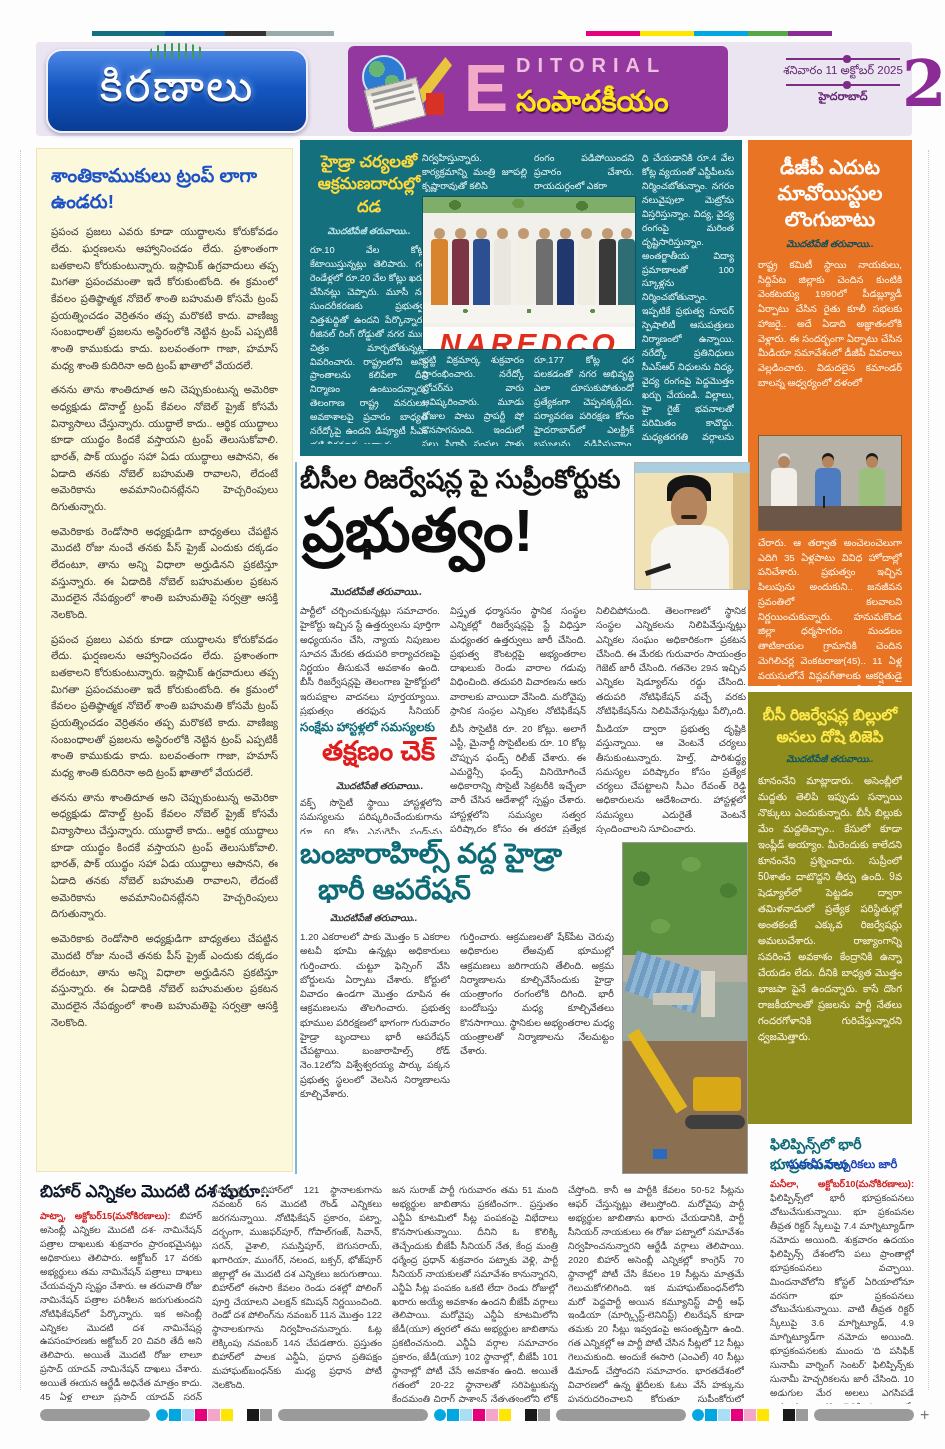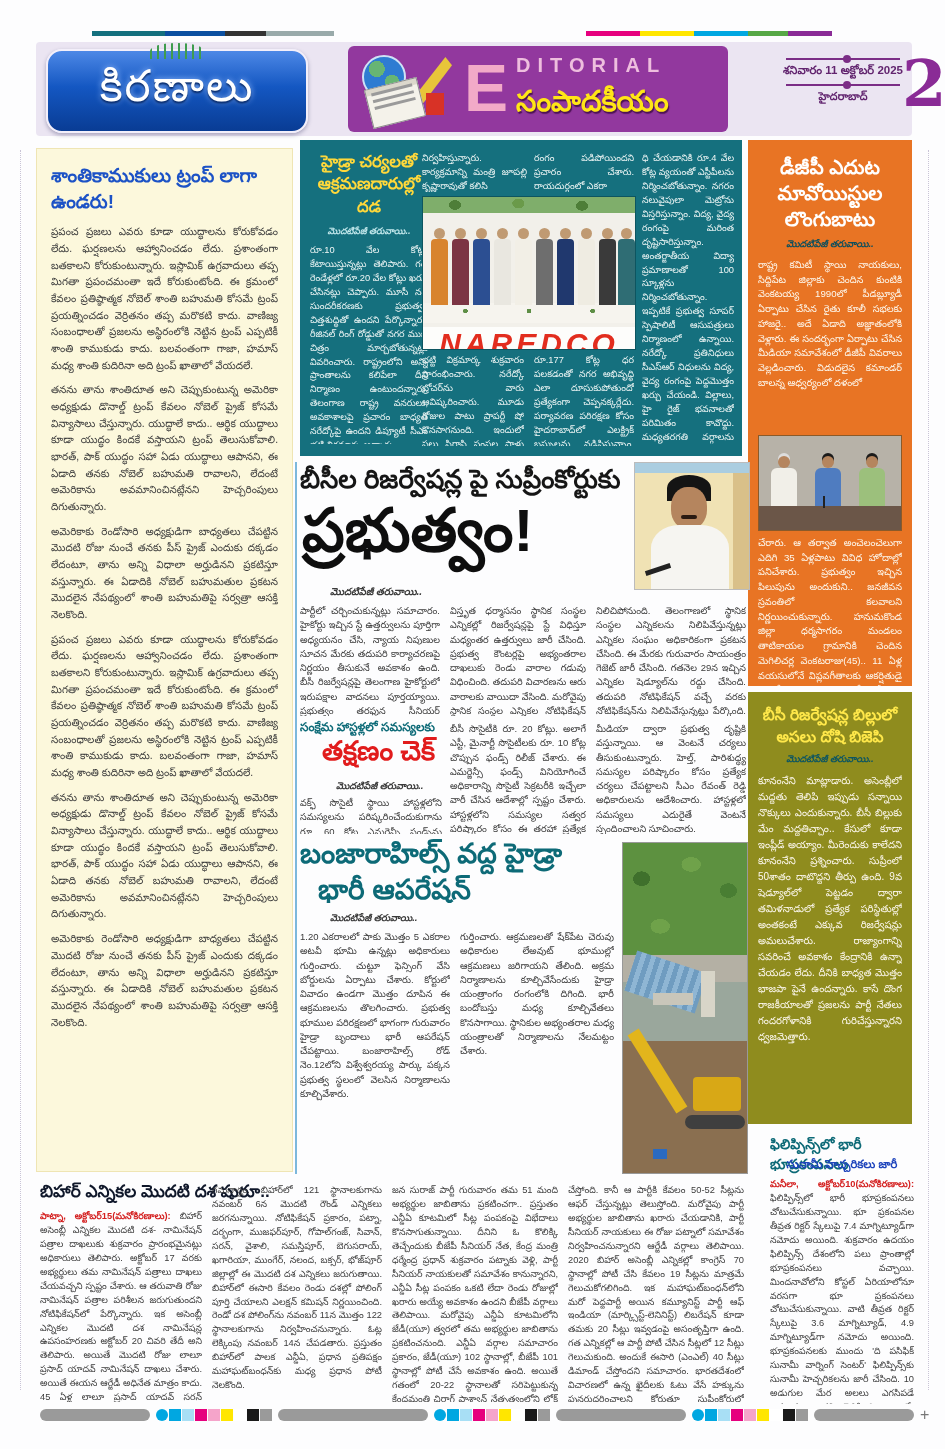--- a/index.html
+++ b/index.html
@@ -32,21 +32,21 @@
   .icon-news i{display:block;height:3px;background:#9a9a9a;margin:4px 5px 0 5px;}
   .icon-quill{position:absolute;left:48px;top:4px;width:44px;height:46px;background:#e8c53a;
     clip-path:polygon(85% 0,100% 18%,35% 100%,18% 82%);}
   .icon-red{position:absolute;left:66px;top:40px;width:18px;height:22px;background:#d83226;}
   .big-e{font-size:66px;font-weight:800;color:#f2aac8;line-height:.9;flex:none;}
   .ed-word{font-size:20px;letter-spacing:7px;color:#eebede;font-weight:600;}
   .ed-telugu{font-size:29px;color:#ffe616;font-weight:800;text-shadow:1px 2px 1px #4c1253;margin-top:8px;}
   #date-block{position:absolute;left:744px;top:12px;width:126px;color:#62256f;text-align:center;}
   .deco-line{height:2px;background:#7b2d86;margin:4px 6px;position:relative;}
   .deco-line::after{content:"";position:absolute;left:50%;top:-3px;width:8px;height:8px;border-radius:50%;background:#7b2d86;}
-  #date-block .d1{font-size:11.5px;font-weight:700;}
+  #date-block .d1{font-size:11.5px;font-weight:400;}
   #date-block .d2{font-size:11px;font-weight:700;}
   #page-num{position:absolute;left:866px;top:4px;font-size:64px;font-weight:800;color:#8a2b96;font-family:"DejaVu Serif",serif;}
   
   #peace-box{left:36px;top:148px;width:257px;height:1024px;background:#fcf8dc;border:1px solid #efe5b4;box-sizing:border-box;padding:14px;}
   #peace-box h1{margin:0 0 10px 0;font-size:19px;line-height:1.35;color:#1c52c6;font-weight:800;}
   #peace-body{height:930px;overflow:hidden;font-size:10.3px;line-height:1.62;}
   
   #hydra-box{left:300px;top:140px;width:442px;height:316px;background:#15707e;}
   #hydra-box .hl{position:absolute;left:8px;top:10px;width:122px;text-align:center;font-size:16.5px;line-height:1.35;color:#ffd83a;font-weight:800;}
   #hydra-box .sub{position:absolute;left:8px;top:86px;width:122px;text-align:center;font-size:9px;color:#bfe6ea;}

